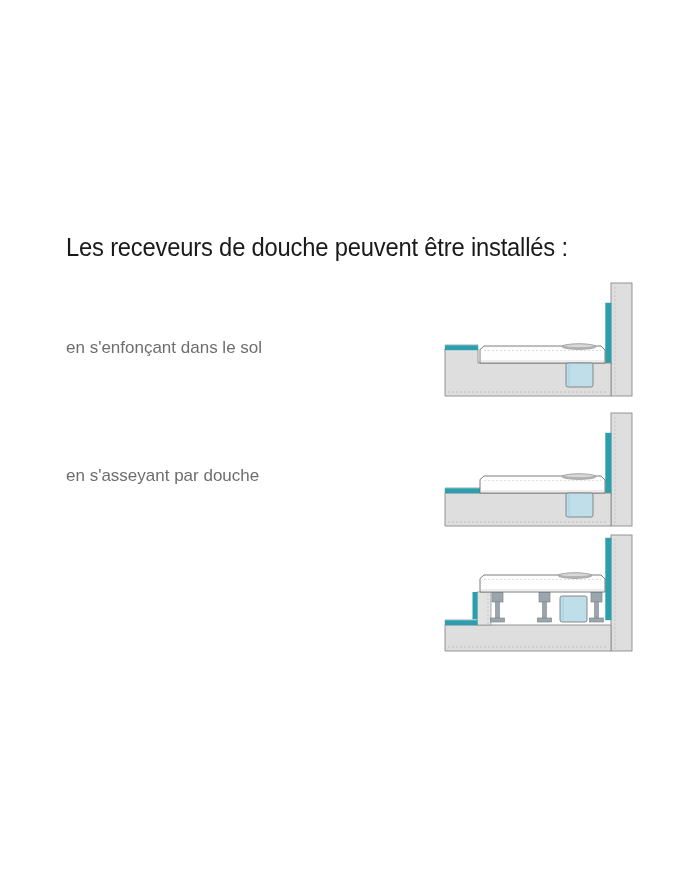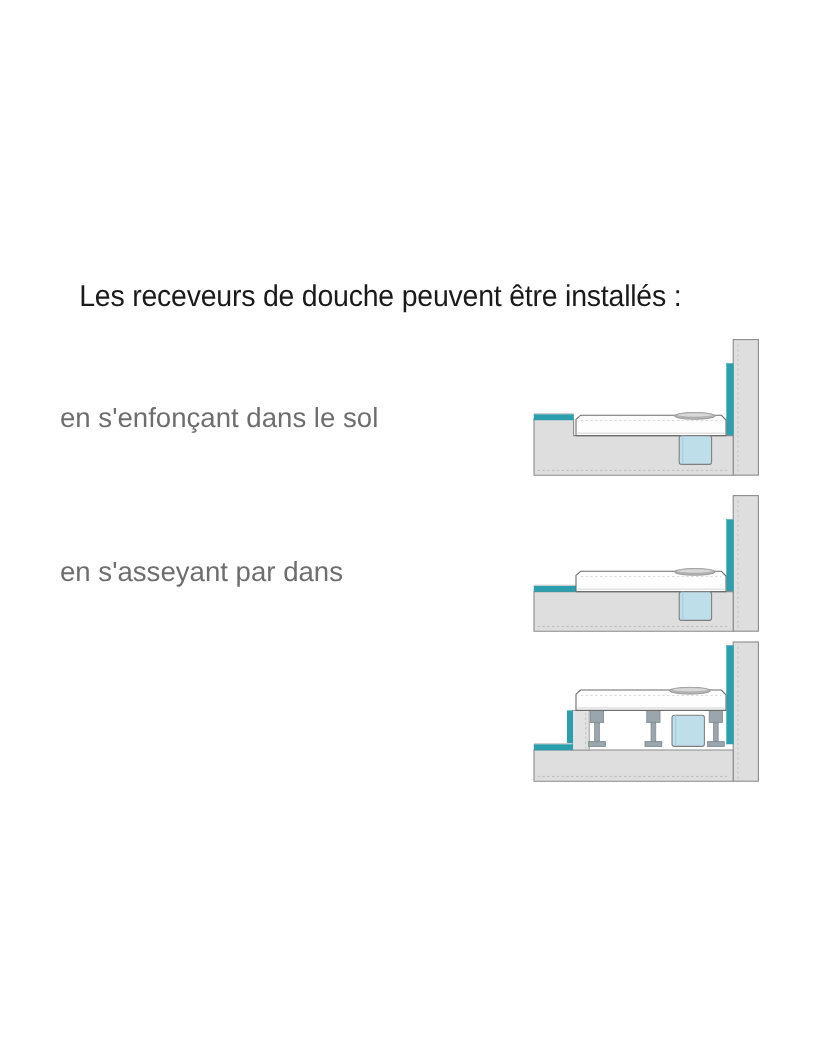--- a/index.html
+++ b/index.html
@@ -21,22 +21,22 @@
     color:#1a1a1a;
     letter-spacing:-0.2px;
     white-space:nowrap;
     font-family:"Liberation Sans", sans-serif;
     transform:scaleX(0.95);
     transform-origin:left center;
   }
 
   .row-label{
     position:absolute;
-    left:50px;
-    font-size:23px;
+    left:66px;
+    font-size:17px;
     line-height:24px;
     color:#6e6e6e;
     white-space:nowrap;
     font-family:"Liberation Sans", sans-serif;
   }
   .row-label.r1{top:336px;}
   .row-label.r2{top:464px;}
   .row-label.r3{top:591px;}
 
   .fig{position:absolute;left:435px;}
@@ -86,21 +86,21 @@
         <ellipse cx="144" cy="70.8" rx="15" ry="1.8" fill="#d8d8d8" stroke="#a0a0a0" stroke-width="0.5"></ellipse>
       </g>
 
       <g>
         <rect x="131" y="88" width="27" height="24" rx="2" fill="#bedfea" stroke="#7e7e7e" stroke-width="0.9"></rect>
         <line x1="134" y1="88" x2="134" y2="112" stroke="#9ec9d6" stroke-width="0.7"></line>
       </g>
     </svg>
   </div>
 
-  <div class="row-label r2">en s'asseyant par dans</div>
+  <div class="row-label r2">en s'asseyant par douche</div>
 
   <div class="fig f2">
     <svg width="200" height="125" viewBox="0 0 200 125" xmlns="http://www.w3.org/2000/svg">
 
       <g>
         <rect x="176" y="8" width="21" height="113" fill="#dedede" stroke="#8a8a8a" stroke-width="0.9"></rect>
         <line x1="180" y1="12" x2="180" y2="121" stroke="#bfbfbf" stroke-width="0.7" stroke-dasharray="2,2"></line>
       </g>
 
       <g>

